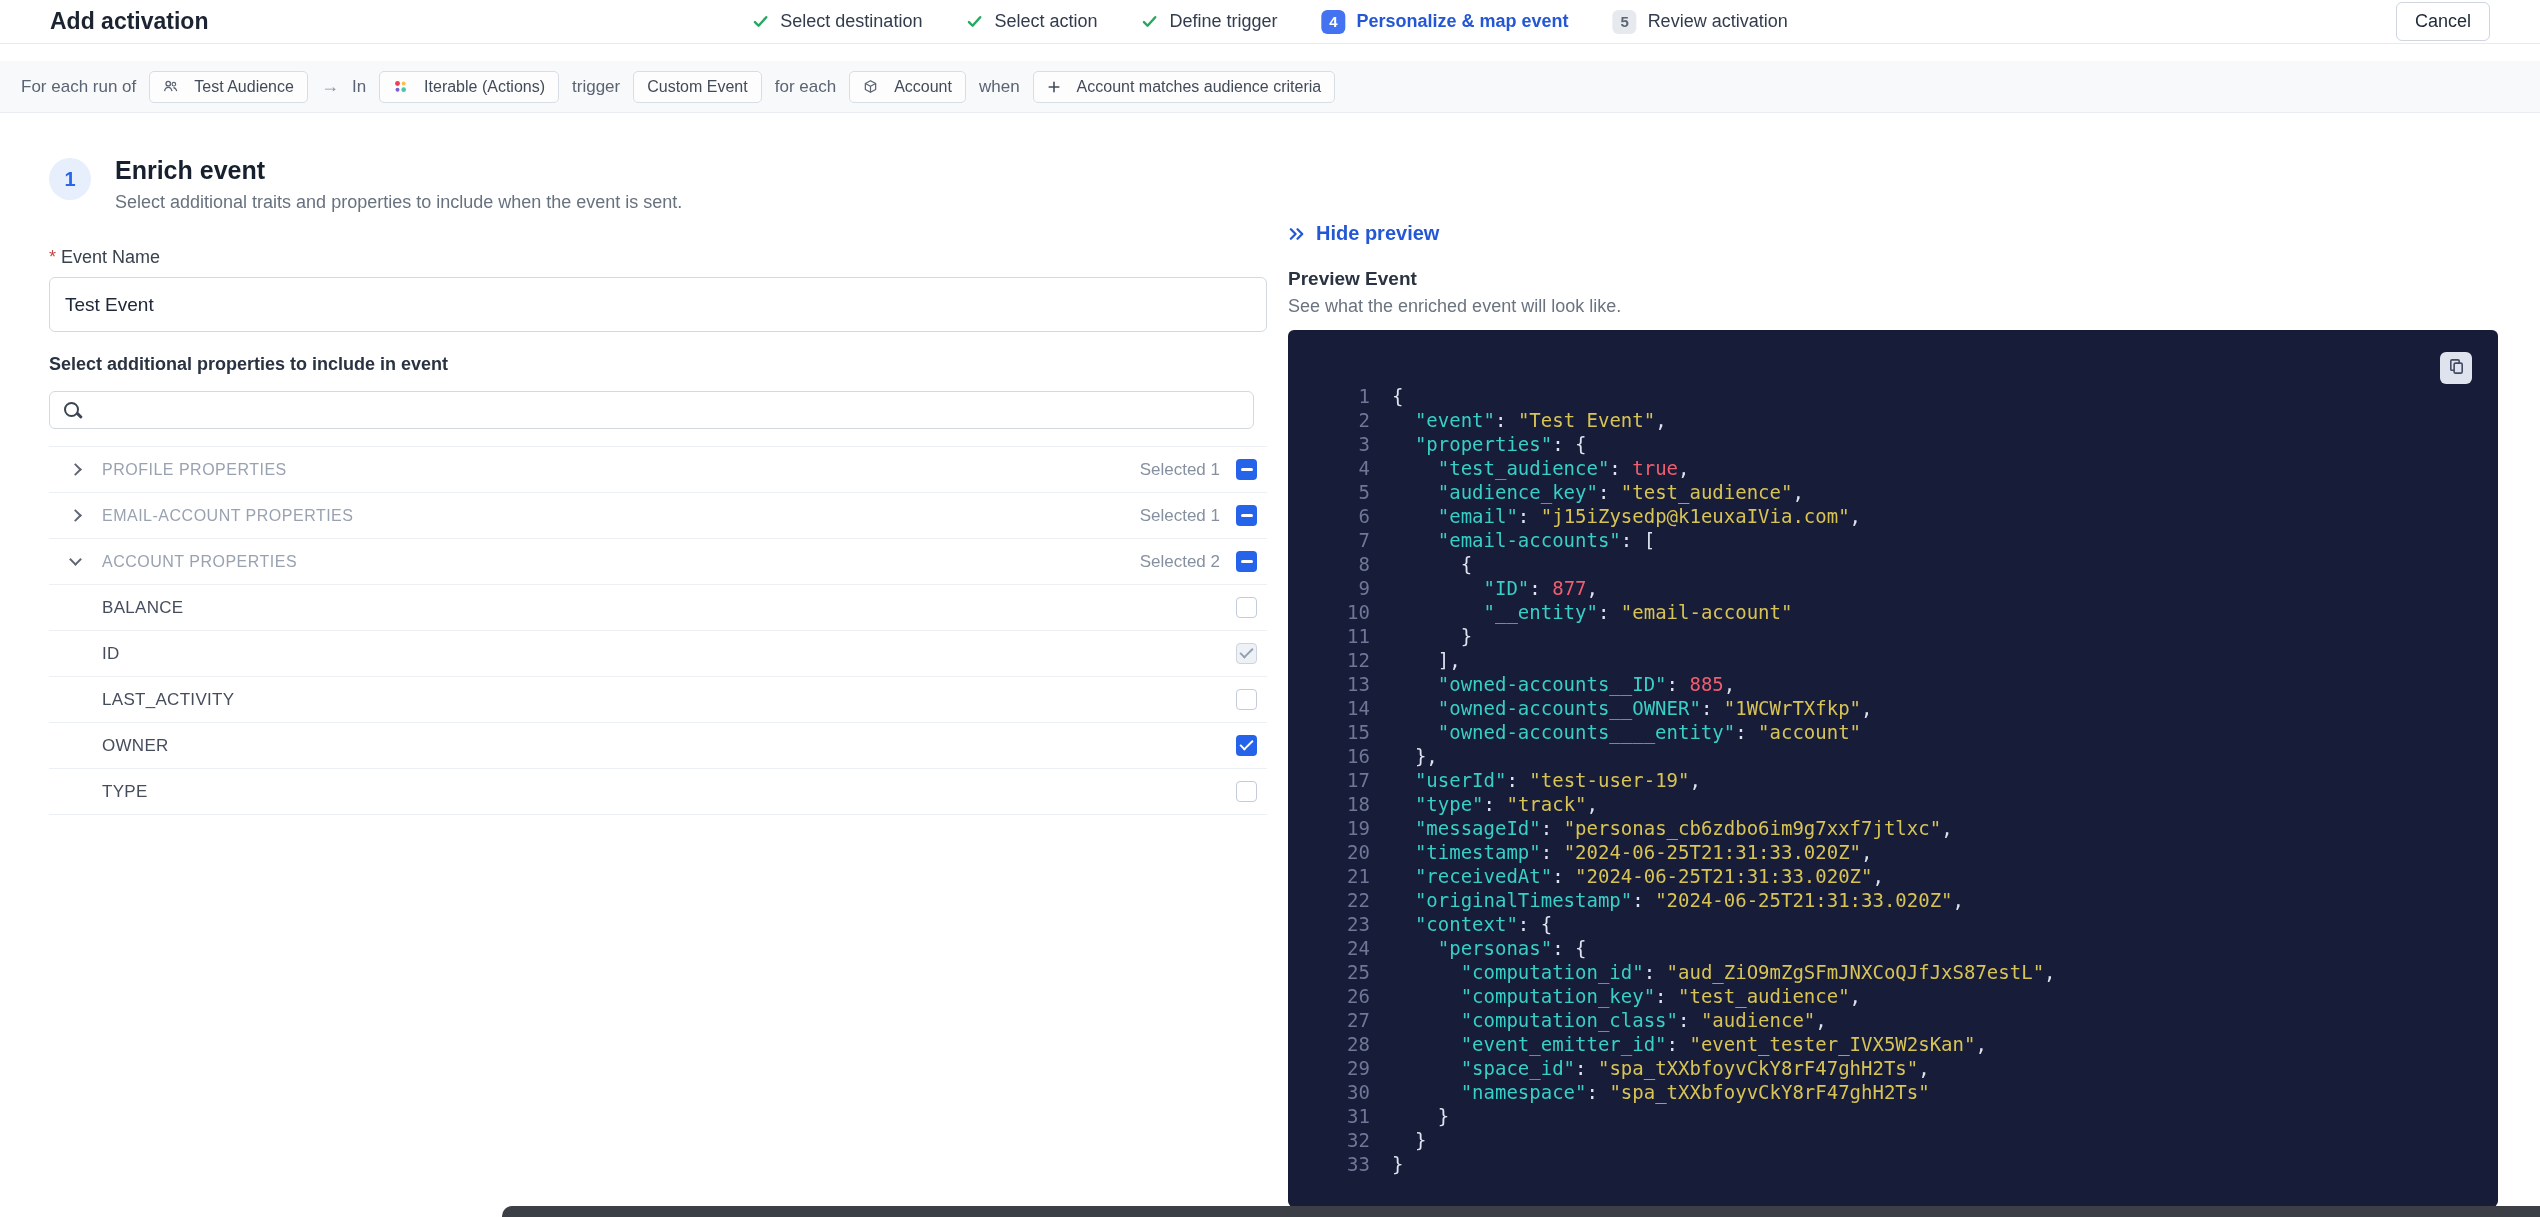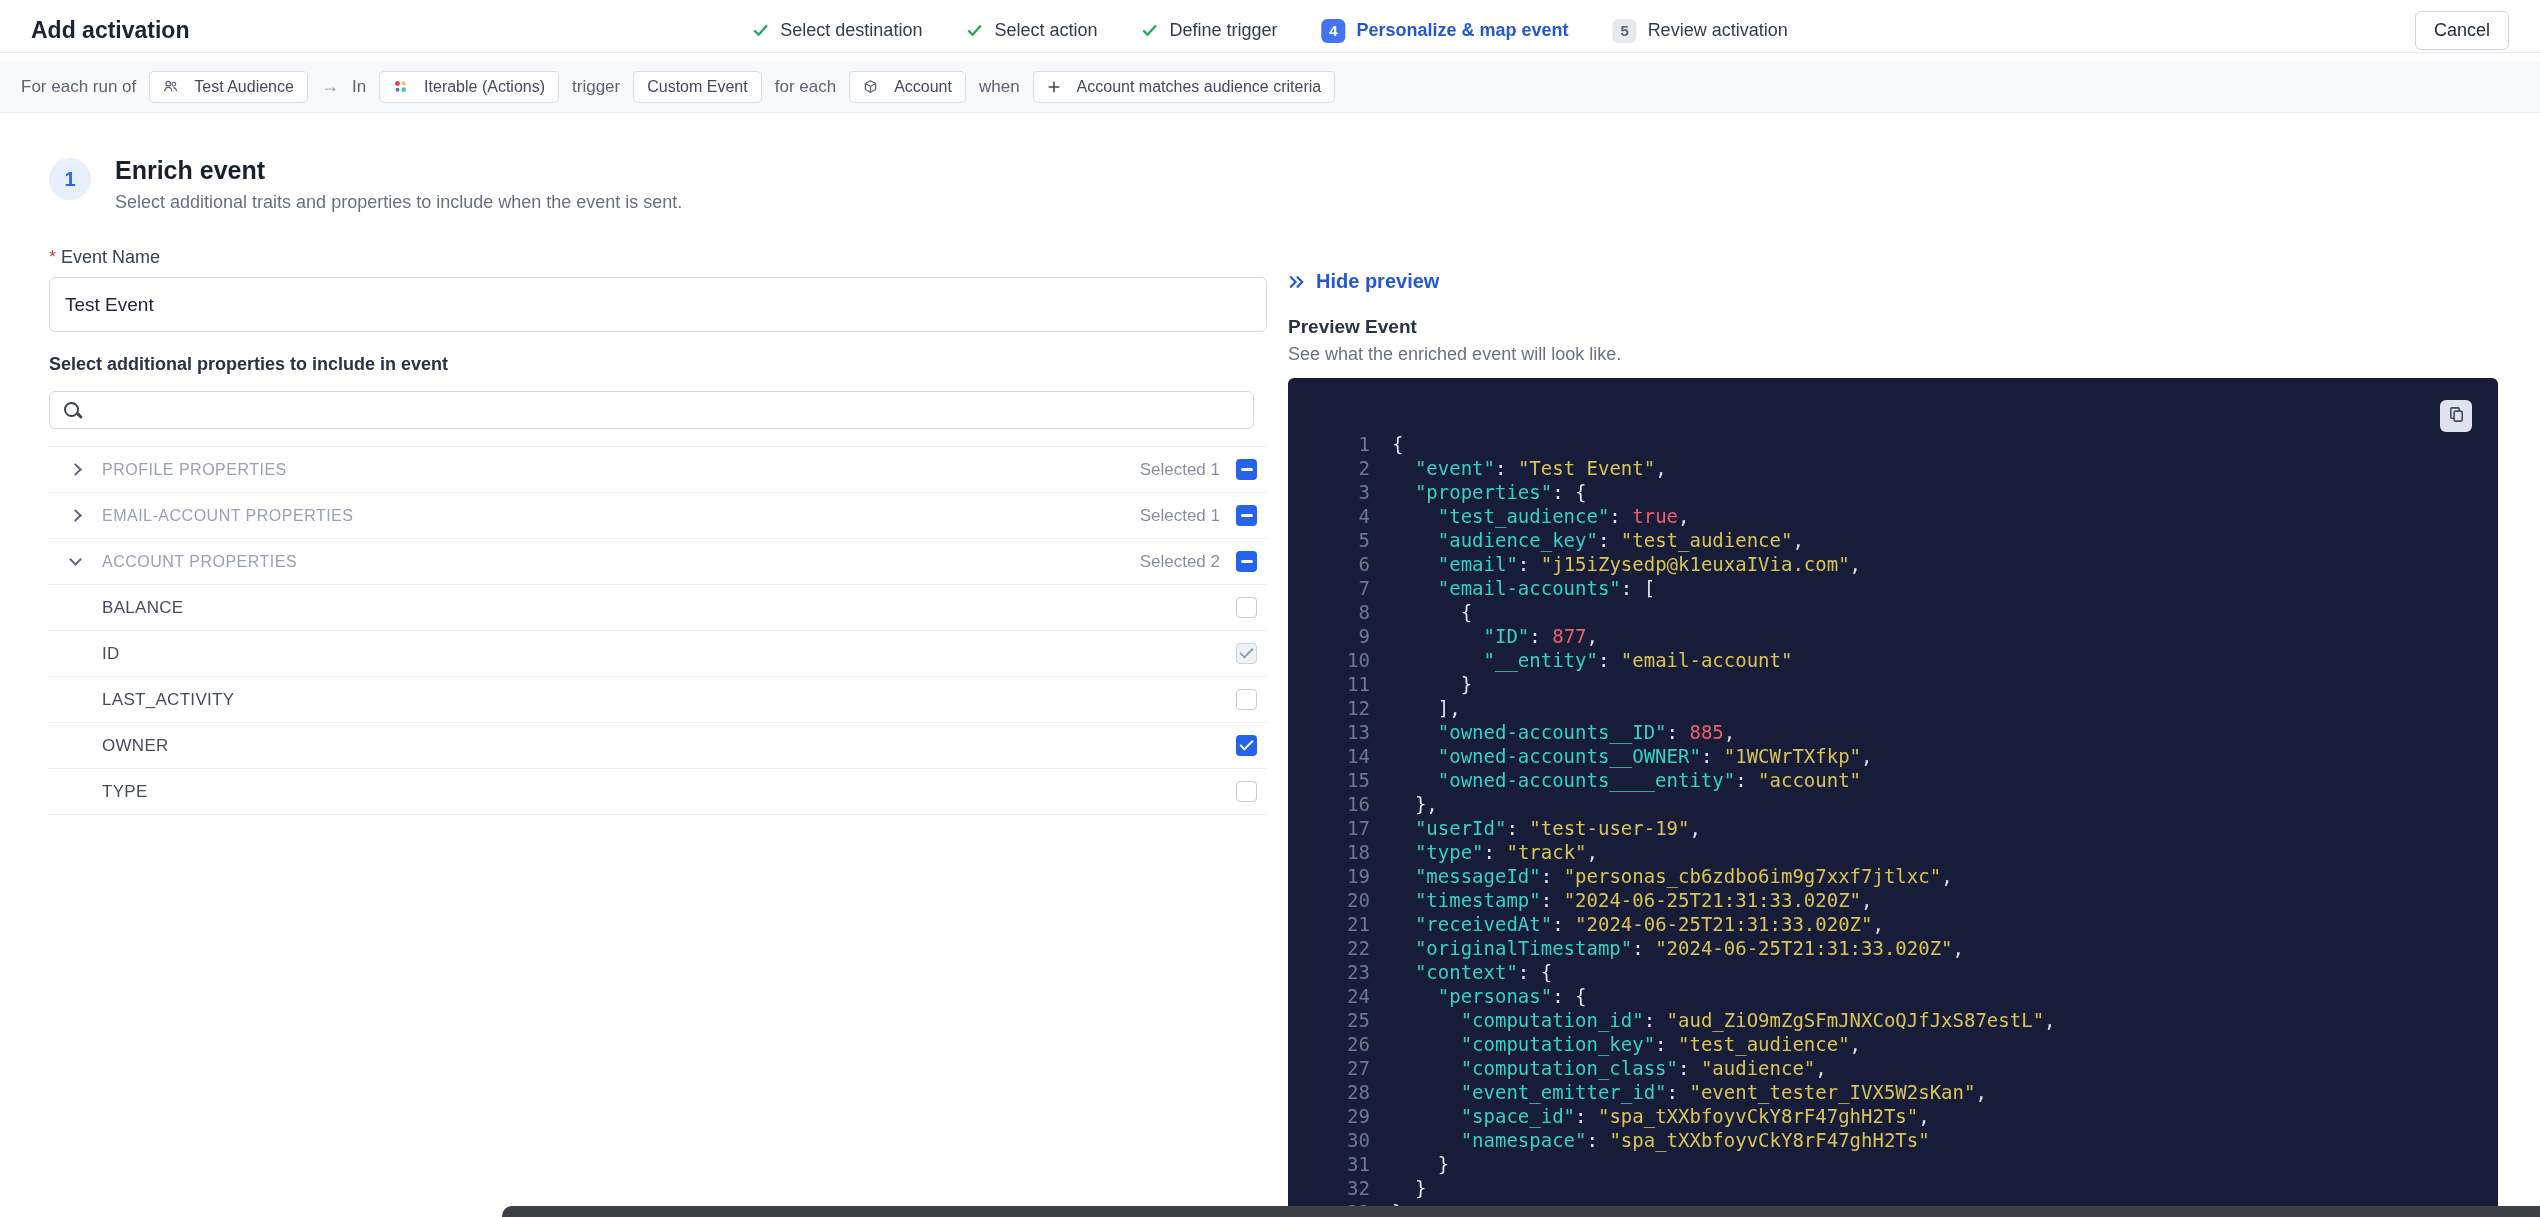--- a/index.html
+++ b/index.html
@@ -4,22 +4,22 @@
 <style>
   * { box-sizing: border-box; }
   html,body { margin:0; padding:0; background:#fff; }
   .page {
     position:relative; width:2540px; height:1217px; overflow:hidden;
     background:#fff; font-family:"Liberation Sans", sans-serif; color:#1b2430;
   }
 
   
   .top-bar {
-    position:absolute; top:9px; left:0; right:0; height:44px; background:#fff;
-    border-bottom:1px solid #e7eaee; display:flex; align-items:center; padding:0 31px; z-index:3;
+    position:absolute; top:0; left:0; right:0; height:44px; background:#fff;
+    border-bottom:1px solid #e7eaee; display:flex; align-items:center; padding:0 50px; z-index:3;
   }
   .page-title { font-size:23px; font-weight:700; color:#1b2430; }
   .stepper { position:absolute; left:50%; transform:translateX(-50%); display:flex; align-items:center; gap:44px; }
   .step { display:flex; align-items:center; gap:11px; cursor:pointer; }
   .step-label { font-size:18px; color:#323c4d; white-space:nowrap; }
   .step.active .step-label { color:#2457d6; font-weight:700; }
   .step-check { display:inline-flex; align-items:center; }
   .step-badge {
     width:24px; height:24px; border-radius:6px; display:inline-flex; align-items:center; justify-content:center;
     font-size:15px; font-weight:700;
@@ -94,21 +94,21 @@
   .cb.indeterminate::after { content:""; position:absolute; left:4.5px; top:9px; width:12px; height:3px; background:#fff; border-radius:1.5px; }
   .cb.checked { background:#2563eb; }
   .cb.checked::after { content:""; position:absolute; left:4px; top:5px; width:11px; height:5px;
     border-left:2.5px solid #fff; border-bottom:2.5px solid #fff; transform:rotate(-45deg); }
   .cb.checked-muted { background:#eef1f6; border:1.5px solid #ccd4df; }
   .cb.checked-muted::after { content:""; position:absolute; left:3px; top:4px; width:11px; height:5px;
     border-left:2.5px solid #93a0b1; border-bottom:2.5px solid #93a0b1; transform:rotate(-45deg); }
 
   
   .preview { position:absolute; left:1288px; top:222px; width:1210px; }
-  .hide-preview { display:inline-flex; align-items:center; gap:9px; color:#2457d6; font-size:20px; font-weight:700; cursor:pointer;margin-top:48px; }
+  .hide-preview { display:inline-flex; align-items:center; gap:9px; color:#2457d6; font-size:20px; font-weight:700; cursor:pointer; }
   .hp-icon { display:inline-flex; align-items:center; }
   .preview-title { margin-top:22px; font-size:19px; font-weight:700; color:#2a3342; }
   .preview-sub { margin-top:6px; font-size:18px; color:#6a7380; }
   .code-block {
     position:relative; margin-top:13px; width:1210px; height:877px; background:#171c38;
     border-radius:6px; overflow:hidden; padding:54px 20px 30px 40px;
   }
   .copy-button {
     position:absolute; top:22px; right:26px; width:32px; height:32px; border:none; border-radius:6px;
     background:#dfe3ee; display:flex; align-items:center; justify-content:center; cursor:pointer; padding:0;

